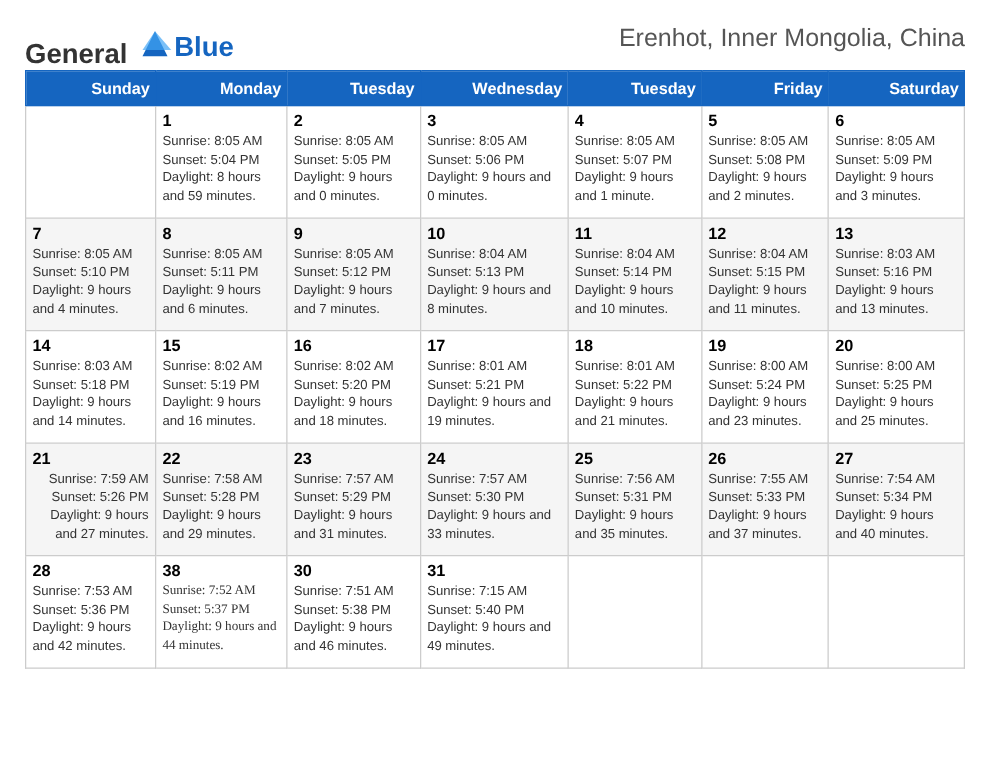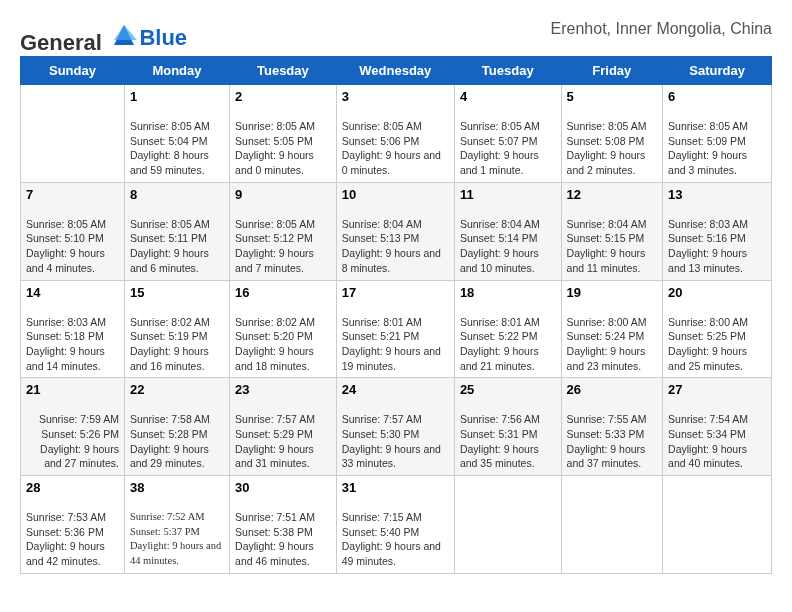--- a/index.html
+++ b/index.html
@@ -36,33 +36,33 @@
     }
     .title-area {
       text-align: right;
     }
     .main-title {
       font-size: 36px;
       font-weight: bold;
       color: #333;
     }
     .subtitle {
-      font-size: 16px;
+      font-size: 20px;
       color: #555;
     }
     table {
       width: 100%;
       border-collapse: collapse;
       font-size: 11px;
     }
     thead tr th {
       background-color: #1565C0;
       color: #fff;
       padding: 6px 4px;
-      text-align: center;
+      text-align: right;
       font-size: 13px;
       font-weight: bold;
       border: 1px solid #1565C0;
     }
     tbody tr td {
       border: 1px solid #ccc;
       vertical-align: top;
       padding: 4px 5px;
       min-height: 70px;
       height: 90px;
@@ -75,21 +75,20 @@
     }
     .day-number {
       font-weight: bold;
       font-size: 13px;
       margin-bottom: 2px;
     }
     .day-detail {
       font-size: 10.5px;
       color: #333;
       line-height: 1.4;
-      margin-top: 15px;
     }
   </style>
 </head>
 <body>
 
 <div class="header-area">
   <div class="logo">
     <div>
       <span class="logo-text-general">General</span>
       <svg class="logo-icon" viewBox="0 0 30 30" xmlns="http://www.w3.org/2000/svg">

